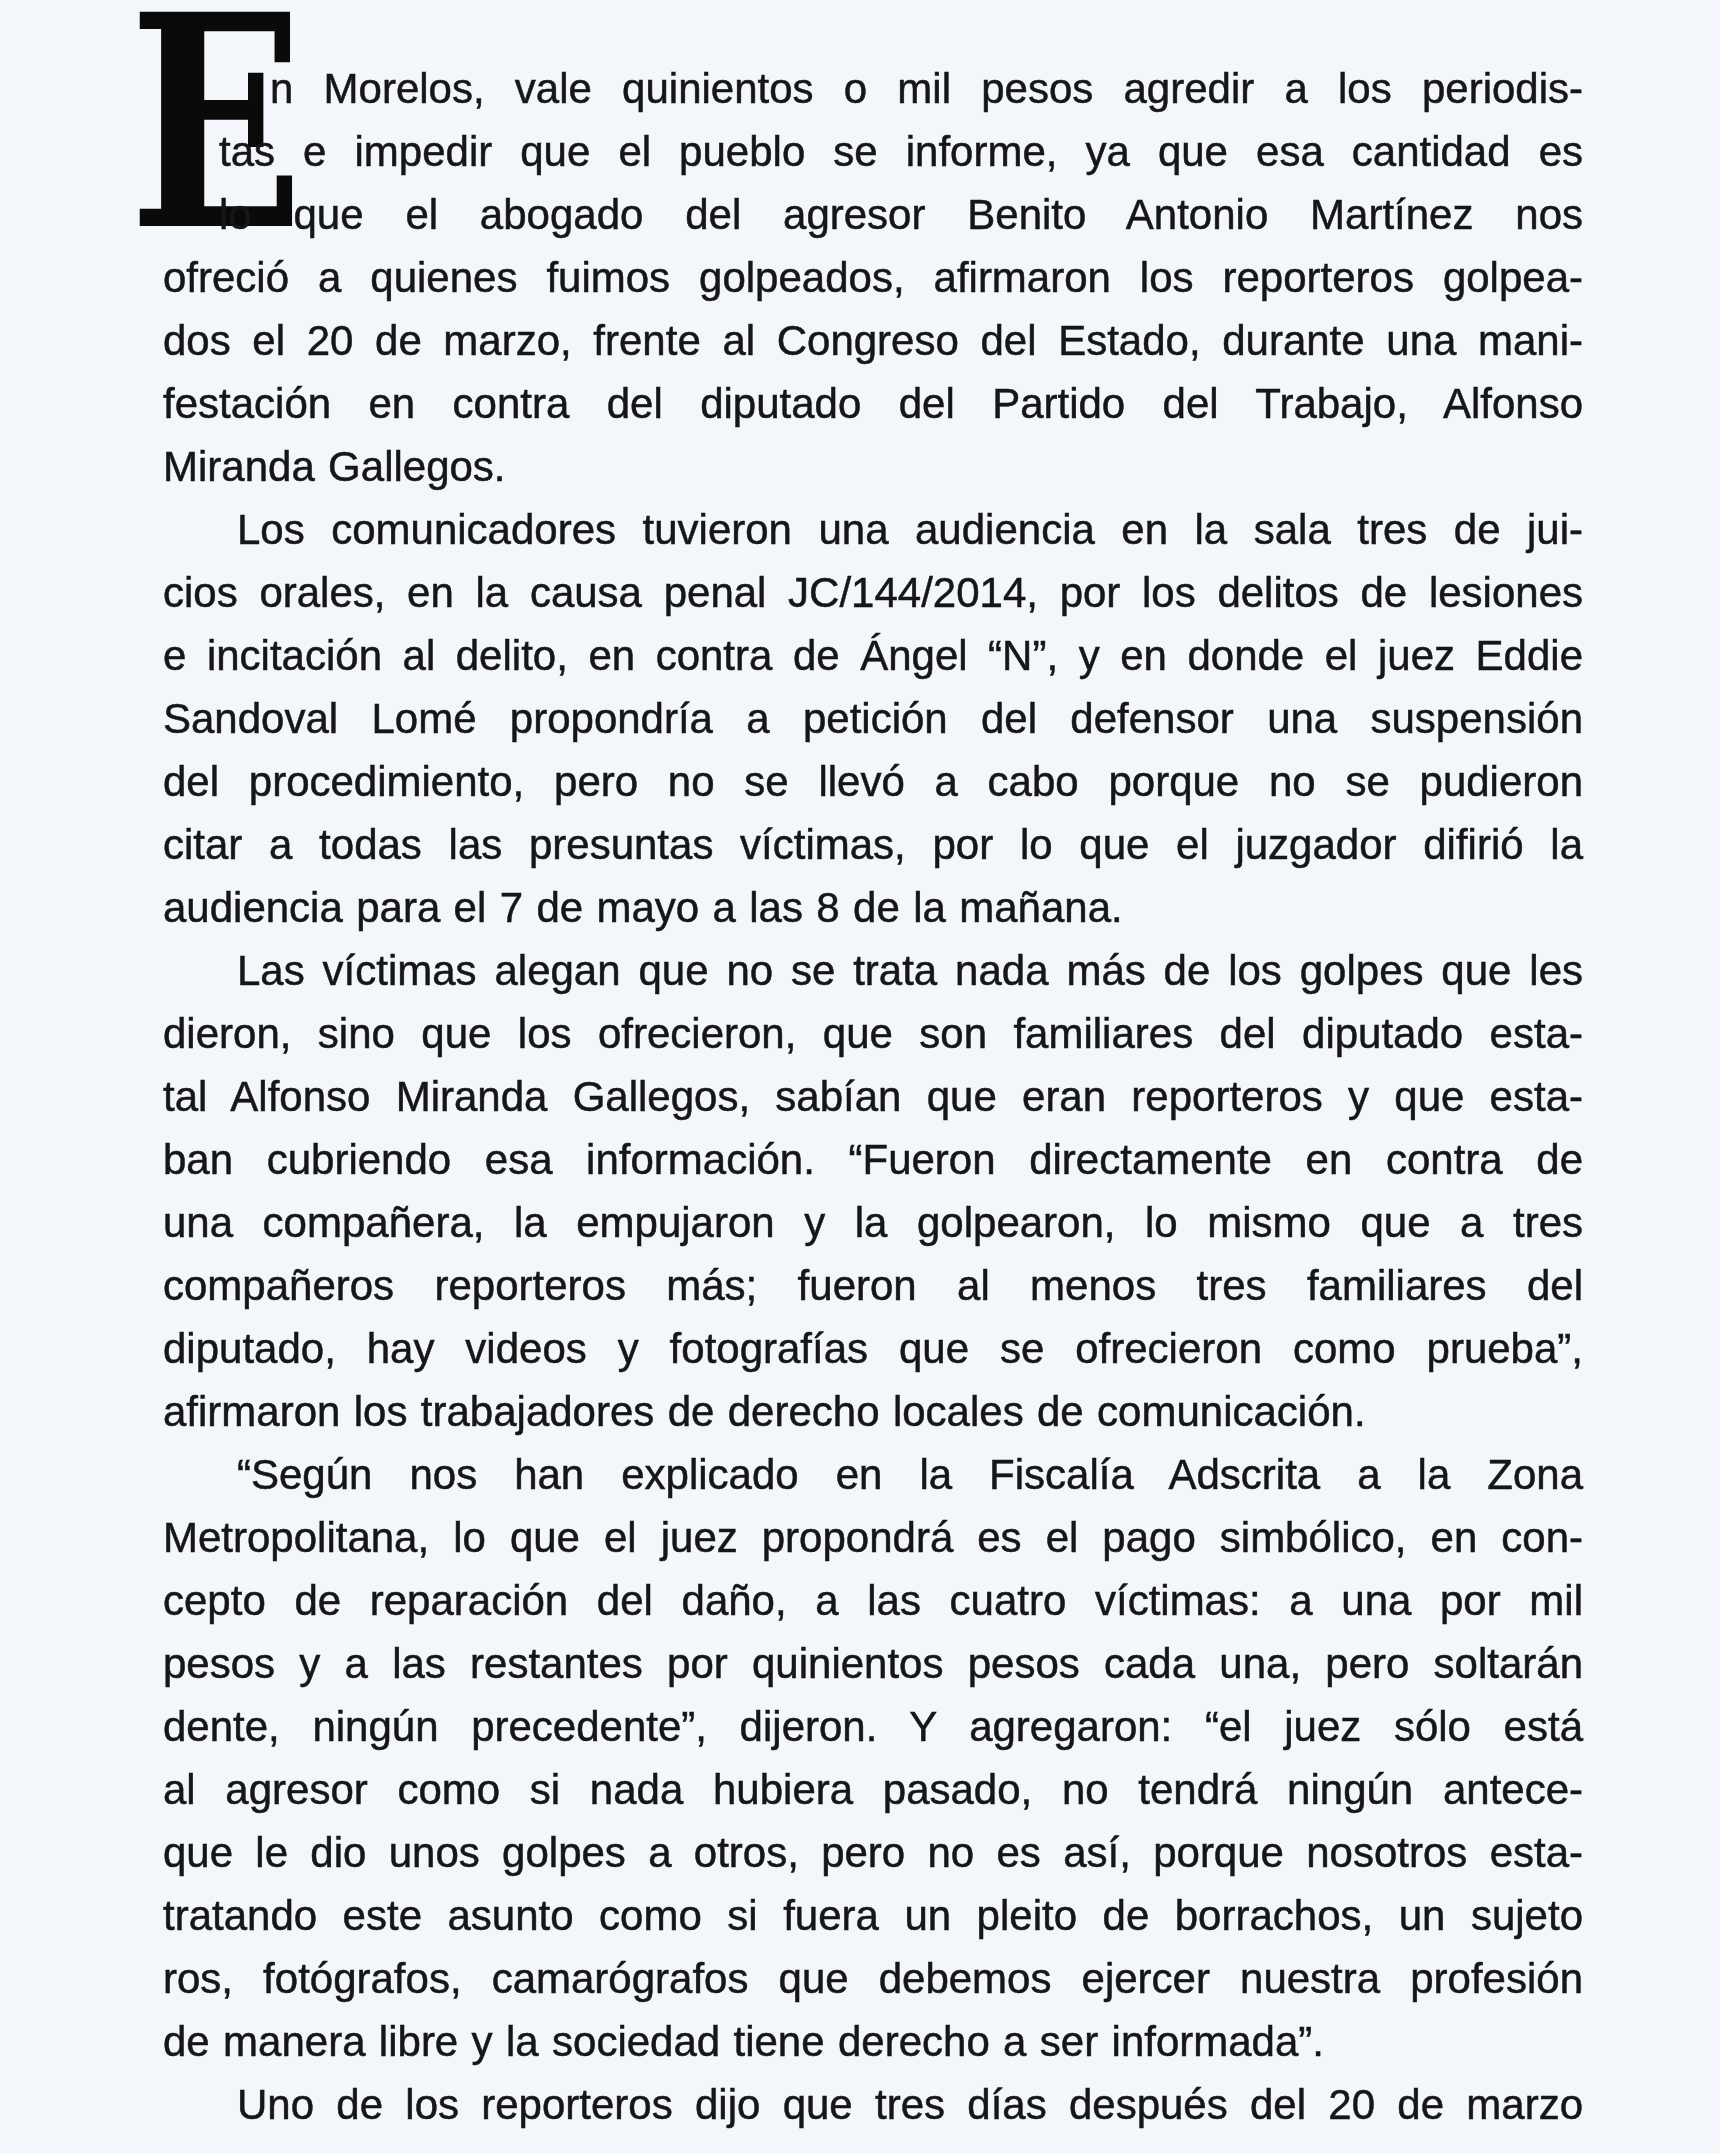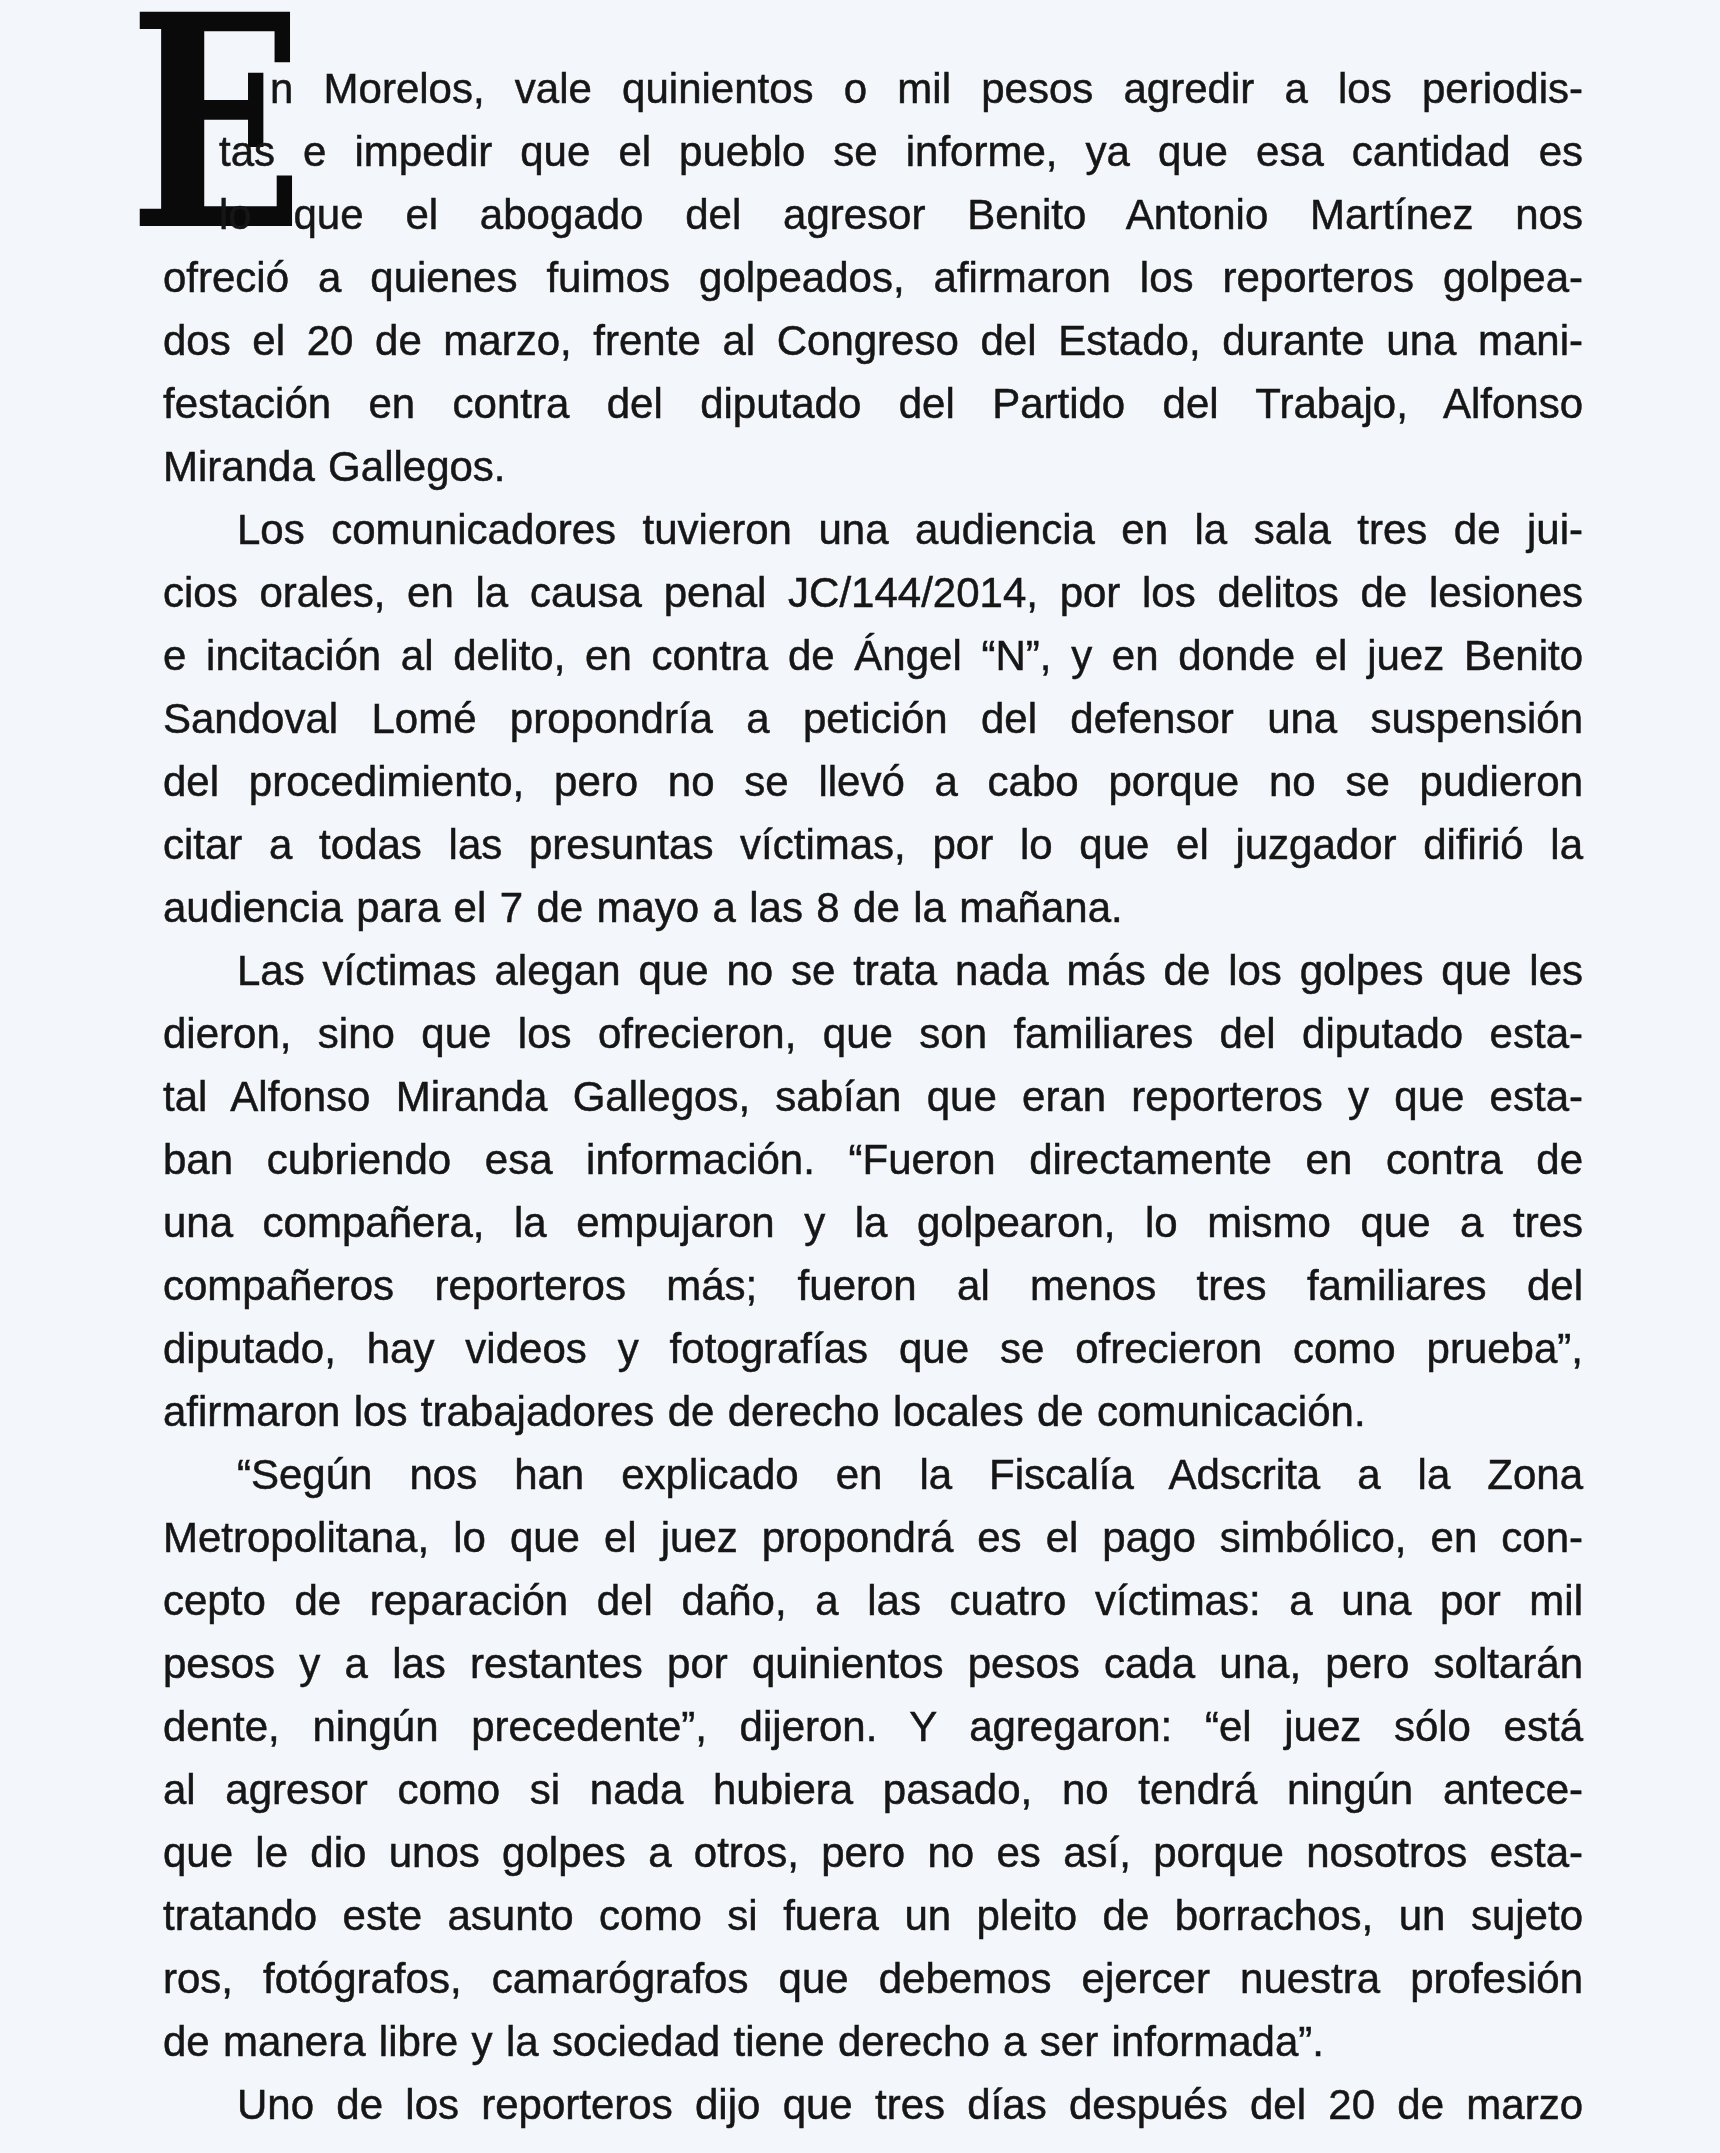--- a/index.html
+++ b/index.html
@@ -56,21 +56,21 @@
   <div class="content" id="article-body">
       <div class="line dc1">n Morelos, vale quinientos o mil pesos agredir a los periodis-</div>
       <div class="line dc">tas e impedir que el pueblo se informe, ya que esa cantidad es</div>
       <div class="line dc">lo que el abogado del agresor Benito Antonio Martínez nos</div>
       <div class="line j">ofreció a quienes fuimos golpeados, afirmaron los reporteros golpea-</div>
       <div class="line j">dos el 20 de marzo, frente al Congreso del Estado, durante una mani-</div>
       <div class="line j">festación en contra del diputado del Partido del Trabajo, Alfonso</div>
       <div class="line end">Miranda Gallegos.</div>
       <div class="line p">Los comunicadores tuvieron una audiencia en la sala tres de jui-</div>
       <div class="line j">cios orales, en la causa penal JC/144/2014, por los delitos de lesiones</div>
-      <div class="line j">e incitación al delito, en contra de Ángel “N”, y en donde el juez Benito</div>
+      <div class="line j">e incitación al delito, en contra de Ángel “N”, y en donde el juez Eddie</div>
       <div class="line j">Sandoval Lomé propondría a petición del defensor una suspensión</div>
       <div class="line j">del procedimiento, pero no se llevó a cabo porque no se pudieron</div>
       <div class="line j">citar a todas las presuntas víctimas, por lo que el juzgador difirió la</div>
       <div class="line end">audiencia para el 7 de mayo a las 8 de la mañana.</div>
       <div class="line p">Las víctimas alegan que no se trata nada más de los golpes que les</div>
       <div class="line j">dieron, sino que los ofrecieron, que son familiares del diputado esta-</div>
       <div class="line j">tal Alfonso Miranda Gallegos, sabían que eran reporteros y que esta-</div>
       <div class="line j">ban cubriendo esa información. “Fueron directamente en contra de</div>
       <div class="line j">una compañera, la empujaron y la golpearon, lo mismo que a tres</div>
       <div class="line j">compañeros reporteros más; fueron al menos tres familiares del</div>

